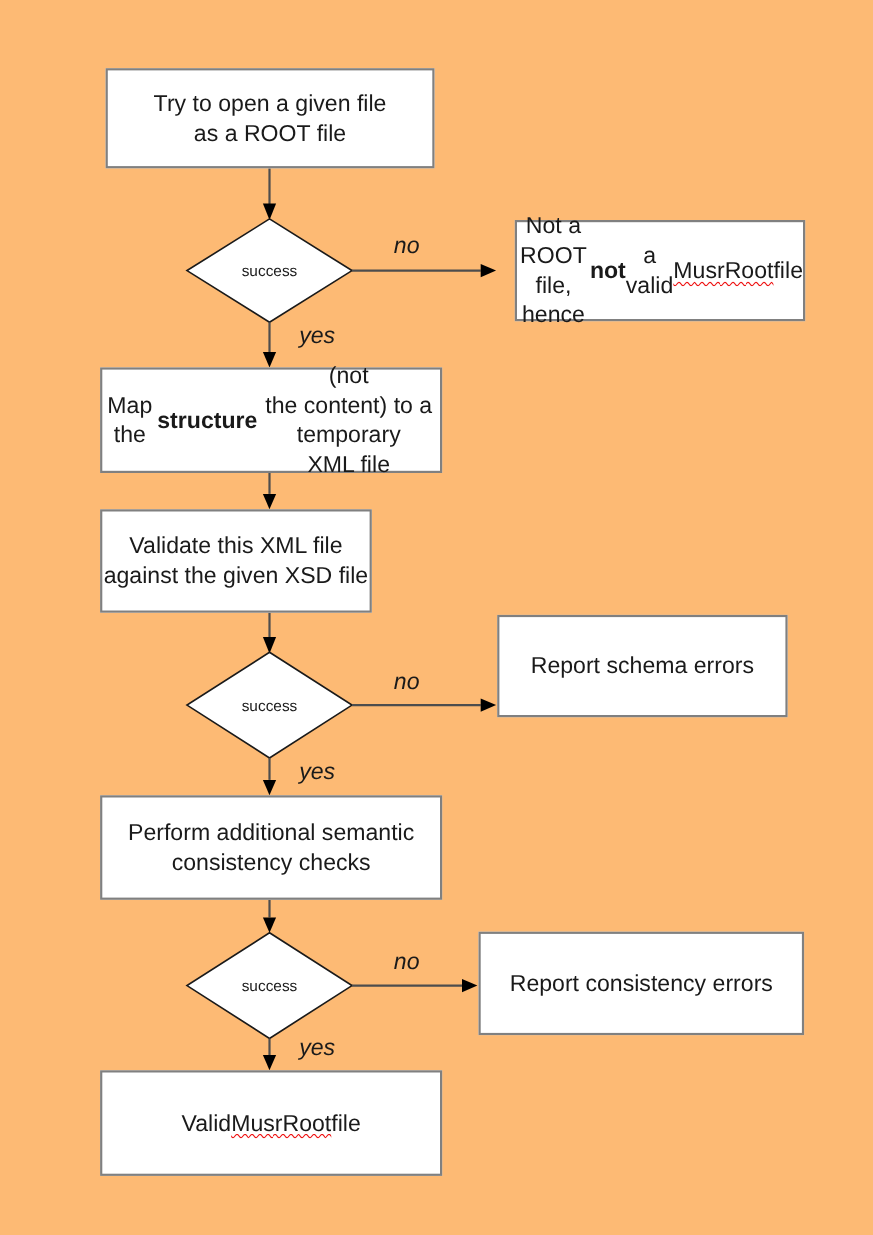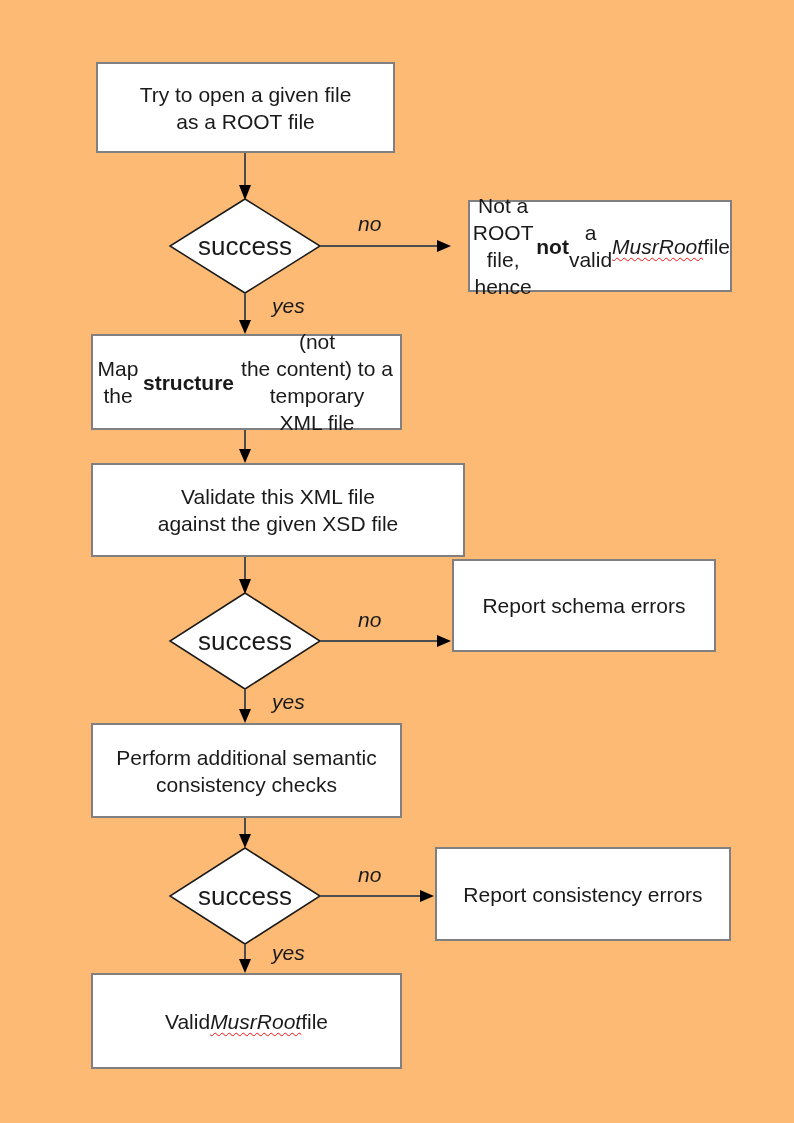--- a/index.html
+++ b/index.html
@@ -29,37 +29,36 @@
     font-size: 21px;
     line-height: 27px;
     white-space: pre-line;
   }
   .diamond-label {
     position: absolute;
     display: flex;
     align-items: center;
     justify-content: center;
     text-align: left;
-    font-size: 26px;
+    font-size: 14px;
     background: transparent;
   }
   .edge-label {
     position: absolute;
     font-size: 21px;
     line-height: 24px;
     font-style: italic;
   }
   .seg-bold-italic { font-weight: 700; }
   .seg-misspelled {
     text-decoration: underline;
     text-decoration-style: wavy;
     text-decoration-color: #ee1111;
     text-decoration-thickness: 1px;
     text-underline-offset: 3px;
-    font-style: italic;
   }
   .wire { stroke: #4d4d4d; stroke-width: 2; fill: none; }
   .head { fill: #000000; stroke: none; }
   .diamond { fill: #ffffff; stroke: #1a1a1a; stroke-width: 1.5; }
 </style>
 </head>
 <body>
 
 <div class="canvas">
 
@@ -106,21 +105,21 @@
 as a ROOT file</span></div>
 
   <div class="node" style="left:452px; top:200px; width:264px; height:92px;margin-left:16px;"><span>Not a ROOT file, hence
 </span><span class="seg-bold-italic">not</span><span> a valid
 </span><span class="seg-misspelled">MusrRoot</span><span> file</span></div>
 
   <div class="node" style="left:91px; top:334px; width:311px; height:96px;"><span>Map the </span><span class="seg-bold-italic">structure</span><span> (not
 the content) to a temporary
 XML file</span></div>
 
-  <div class="node" style="left:91px; top:463px; width:374px; height:94px;"><span>Validate this XML file
+  <div class="node" style="left:91px; top:463px; width:247px; height:94px;"><span>Validate this XML file
 against the given XSD file</span></div>
 
   <div class="node" style="left:452px; top:559px; width:264px; height:93px;"><span>Report schema errors</span></div>
 
   <div class="node" style="left:435px; top:847px; width:296px; height:94px;"><span>Report consistency errors</span></div>
 
   <div class="node" style="left:91px; top:723px; width:311px; height:95px;"><span>Perform additional semantic
 consistency checks</span></div>
 
   <div class="node" style="left:91px; top:973px; width:311px; height:96px;text-align:right;"><span>Valid </span><span class="seg-misspelled">MusrRoot</span><span> file</span></div>

